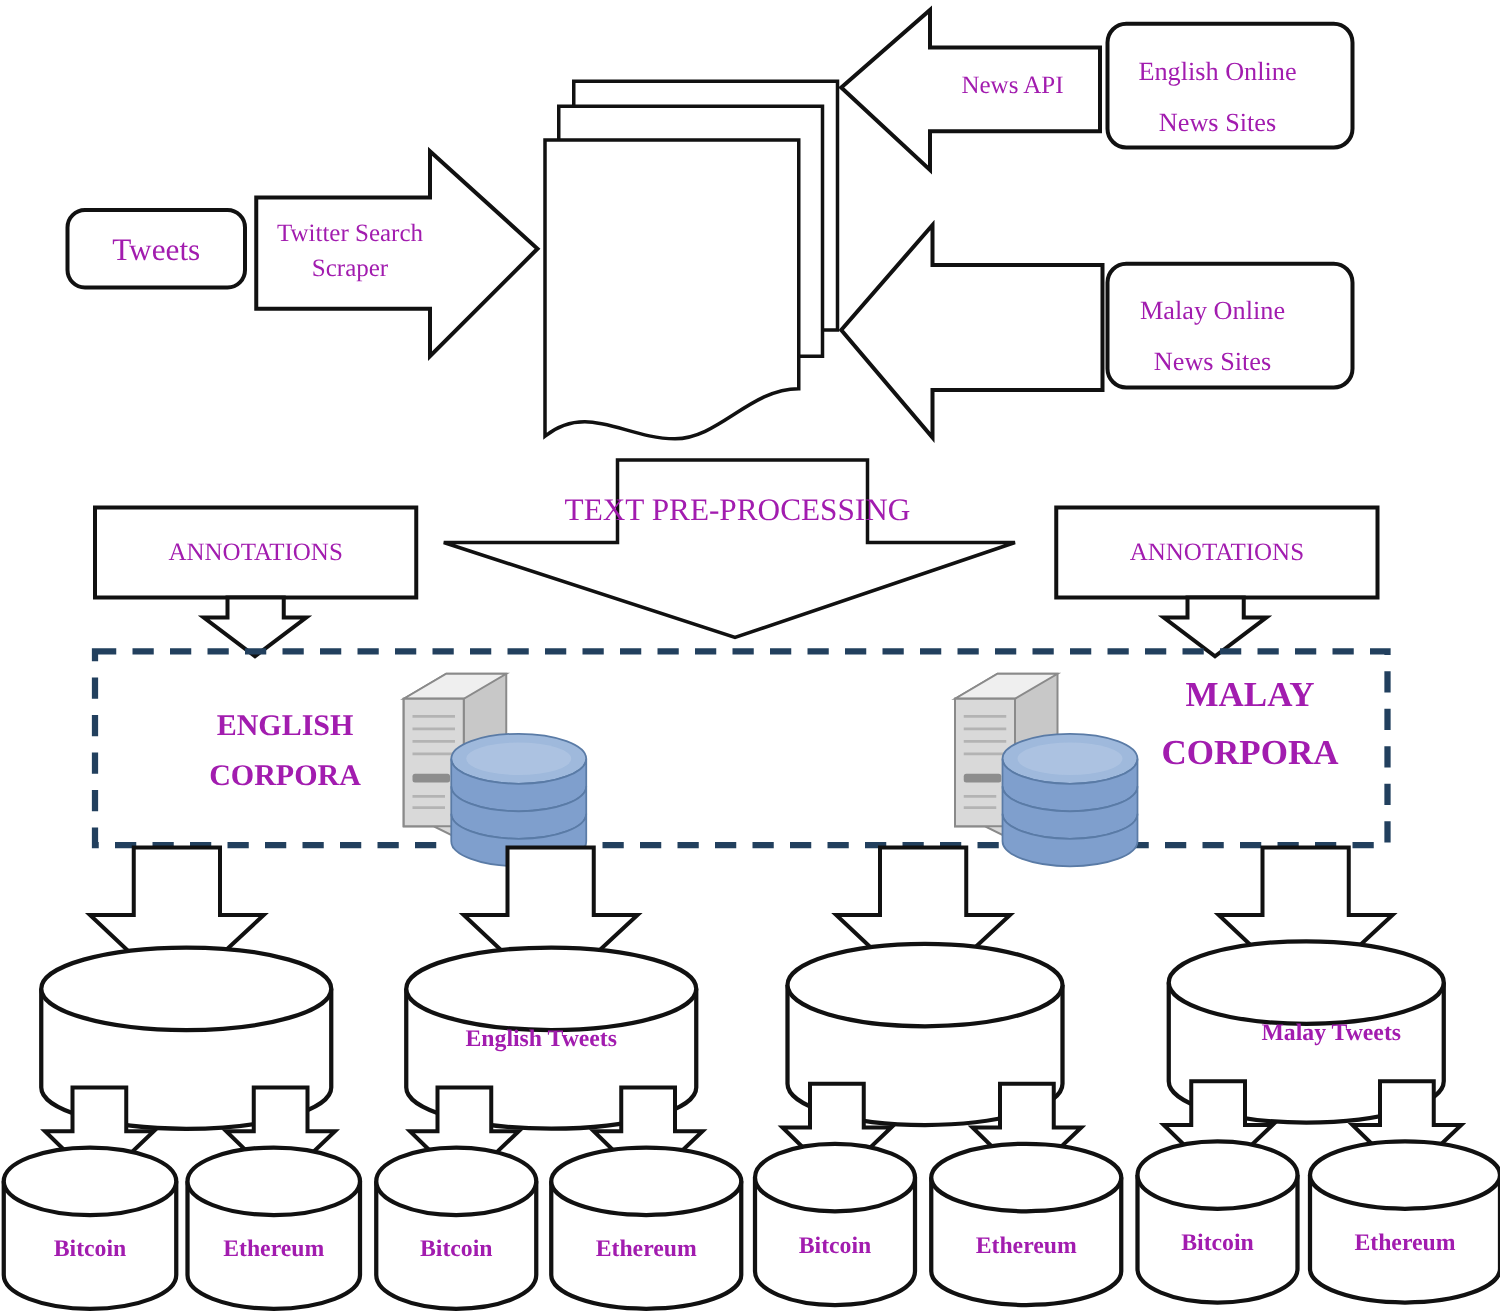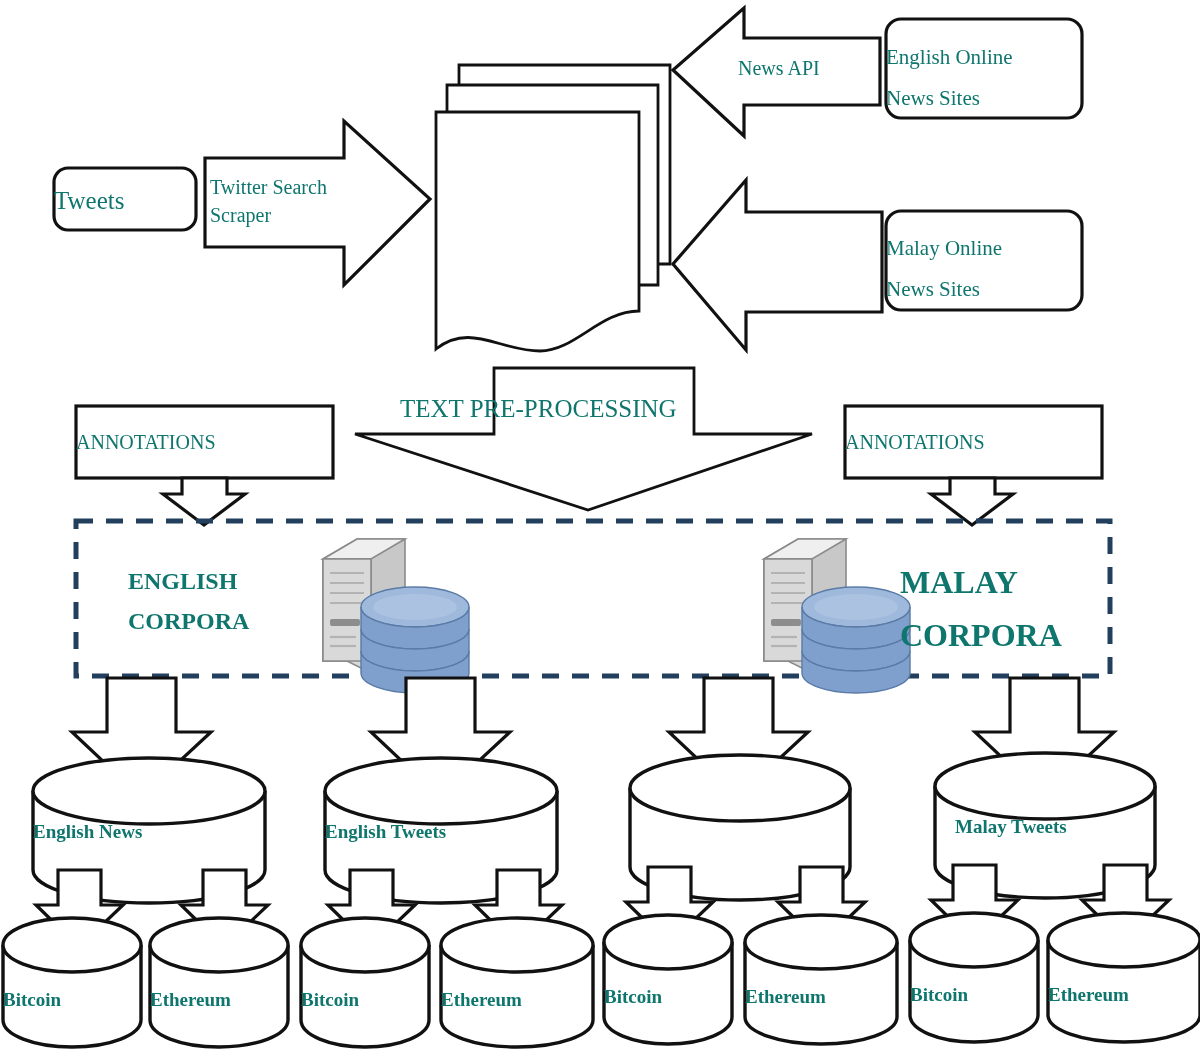--- a/index.html
+++ b/index.html
@@ -16,21 +16,22 @@
     overflow: hidden;
   }
   #canvas svg.layer {
     position: absolute;
     top: 0; left: 0;
     width: 1200px;
     height: 1053px;
   }
   .lbl {
     position: absolute;
-    color: #0f766e;
+    text-align: center;
+    color: #a21caf;
     line-height: 1.42;
     white-space: pre-line;
     pointer-events: none;
     font-family: "Liberation Serif", "DejaVu Serif", serif;
   }
   .lbl-serif   { font-family: "Liberation Serif", "DejaVu Serif", serif; }
   .lbl-bold    { font-weight: bold; }
   .shp { fill: #ffffff; stroke: #111111; }
   .thick  { stroke-width: 3.2; }
   .medium { stroke-width: 2.8; }
@@ -209,24 +210,23 @@
 
   <div class="lbl lbl-serif" style="left:400px; top:391px; width:380px; font-size:25px;">TEXT PRE-PROCESSING</div>
 
   <div class="lbl lbl-serif" style="left:76px; top:428px; width:257px; font-size:20px;">ANNOTATIONS</div>
 
   <div class="lbl lbl-serif" style="left:845px; top:428px; width:257px; font-size:20px;">ANNOTATIONS</div>
 
   <div class="lbl lbl-serif lbl-bold" style="left:128px; top:562px; width:200px; font-size:24px; line-height:1.65;">ENGLISH
 CORPORA</div>
 
-  <div class="lbl lbl-serif lbl-bold" style="left:900px; top:556px; width:200px; font-size:32px; line-height:1.65;">MALAY
+  <div class="lbl lbl-serif lbl-bold" style="left:900px; top:534px; width:200px; font-size:28px; line-height:1.65;">MALAY
 CORPORA</div>
 
-  <div class="lbl lbl-serif lbl-bold" style="left:33px;  top:819px; width:232px; font-size:19px;">English News</div>
   <div class="lbl lbl-serif lbl-bold" style="left:325px; top:819px; width:216px; font-size:19px;">English Tweets</div>
   <div class="lbl lbl-serif lbl-bold" style="left:935px; top:814px; width:220px; font-size:19px;margin-left:20px;">Malay Tweets</div>
 
   <div class="lbl lbl-serif lbl-bold" style="left:3px;    top:987px; width:138px; font-size:19px;">Bitcoin</div>
   <div class="lbl lbl-serif lbl-bold" style="left:150px;  top:987px; width:138px; font-size:19px;">Ethereum</div>
   <div class="lbl lbl-serif lbl-bold" style="left:301px;  top:987px; width:128px; font-size:19px;">Bitcoin</div>
   <div class="lbl lbl-serif lbl-bold" style="left:441px;  top:987px; width:152px; font-size:19px;">Ethereum</div>
   <div class="lbl lbl-serif lbl-bold" style="left:604px;  top:984px; width:128px; font-size:19px;">Bitcoin</div>
   <div class="lbl lbl-serif lbl-bold" style="left:745px;  top:984px; width:152px; font-size:19px;">Ethereum</div>
   <div class="lbl lbl-serif lbl-bold" style="left:910px;  top:982px; width:128px; font-size:19px;">Bitcoin</div>

